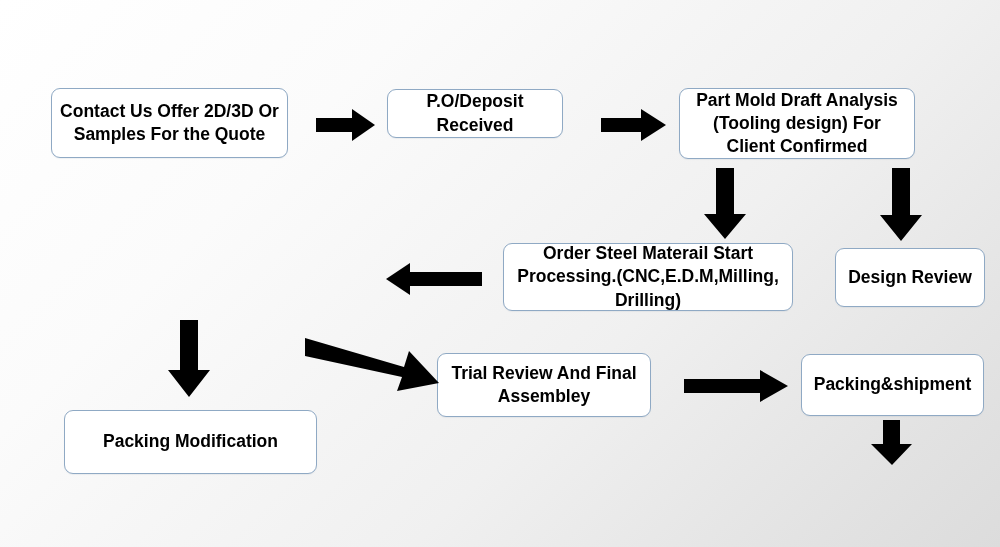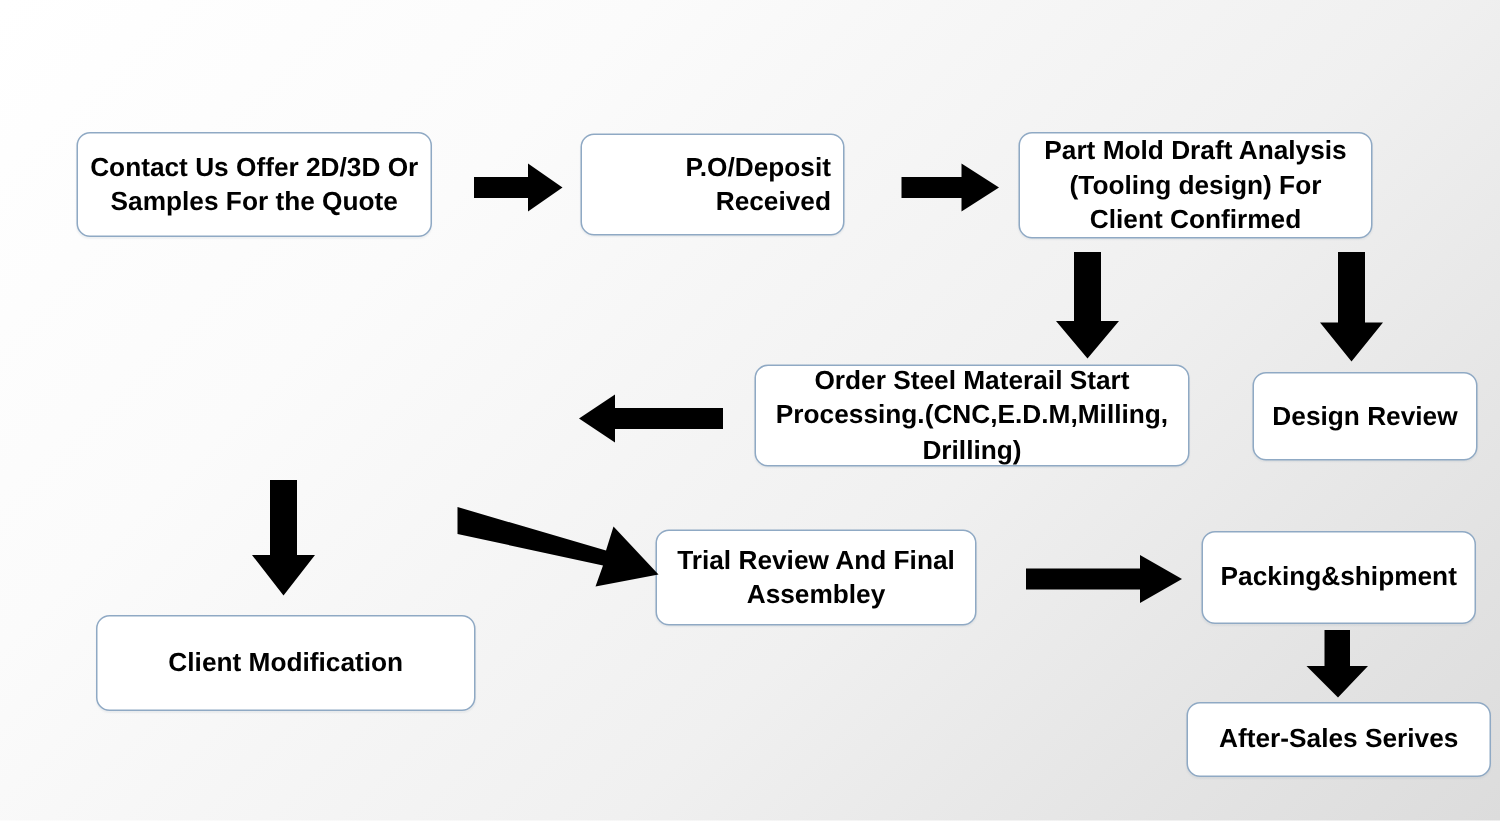--- a/index.html
+++ b/index.html
@@ -53,52 +53,49 @@
 </style>
 </head>
 <body>
 
 <div id="canvas">
 
   <div class="node" style="left:51px; top:88px; width:237px; height:70px;">
     <span>Contact  Us Offer 2D/3D Or Samples For the Quote</span>
   </div>
 
-  <div class="node" style="left:387px; top:89px; width:176px; height:68px;text-align:right;">
+  <div class="node" style="left:387px; top:89px; width:176px; height:49px;">
     <span>P.O/Deposit Received</span>
   </div>
 
   <div class="node" style="left:835px; top:248px; width:150px; height:59px;">
     <span>Design Review</span>
   </div>
 
   <div class="node" style="left:679px; top:88px; width:236px; height:71px;">
     <span>Part Mold Draft Analysis (Tooling design) For Client Confirmed</span>
   </div>
 
   <div class="node" style="left:503px; top:243px; width:290px; height:68px;justify-content:center;">
     <span>Order Steel Materail Start Processing.(CNC,E.D.M,Milling, Drilling)</span>
   </div>
 
 
   <div class="node" style="left:64px; top:410px; width:253px; height:64px;">
-    <span>Client Modification</span>
+    <span>Packing Modification</span>
   </div>
 
   <div class="node" style="left:437px; top:353px; width:214px; height:64px;">
     <span>Trial Review And Final Assembley</span>
   </div>
 
   <div class="node" style="left:801px; top:354px; width:183px; height:62px;">
     <span>Packing&amp;shipment</span>
   </div>
 
-  <div class="node" style="left:791px; top:468px; width:203px; height:50px;">
-    <span>After-Sales Serives</span>
-  </div>
 
   <div class="arrow" style="left:316px; top:108px; width:60px; height:34px;">
     <svg width="60" height="34" viewBox="0 0 60 34">
       <polygon points="0,10 36,10 36,1 59,17 36,33 36,24 0,24"></polygon>
     </svg>
   </div>
 
   <div class="arrow" style="left:601px; top:108px; width:66px; height:34px;">
     <svg width="66" height="34" viewBox="0 0 66 34">
       <polygon points="0,10 40,10 40,1 65,17 40,33 40,24 0,24"></polygon>

